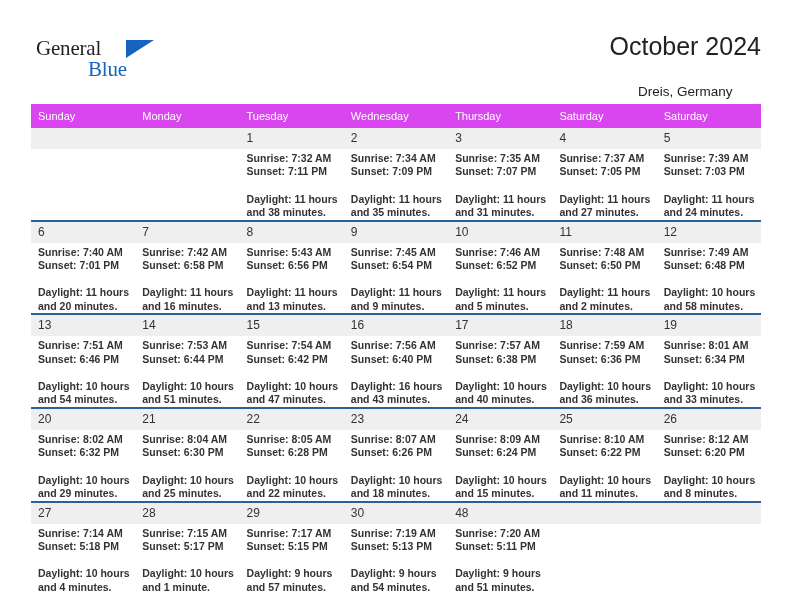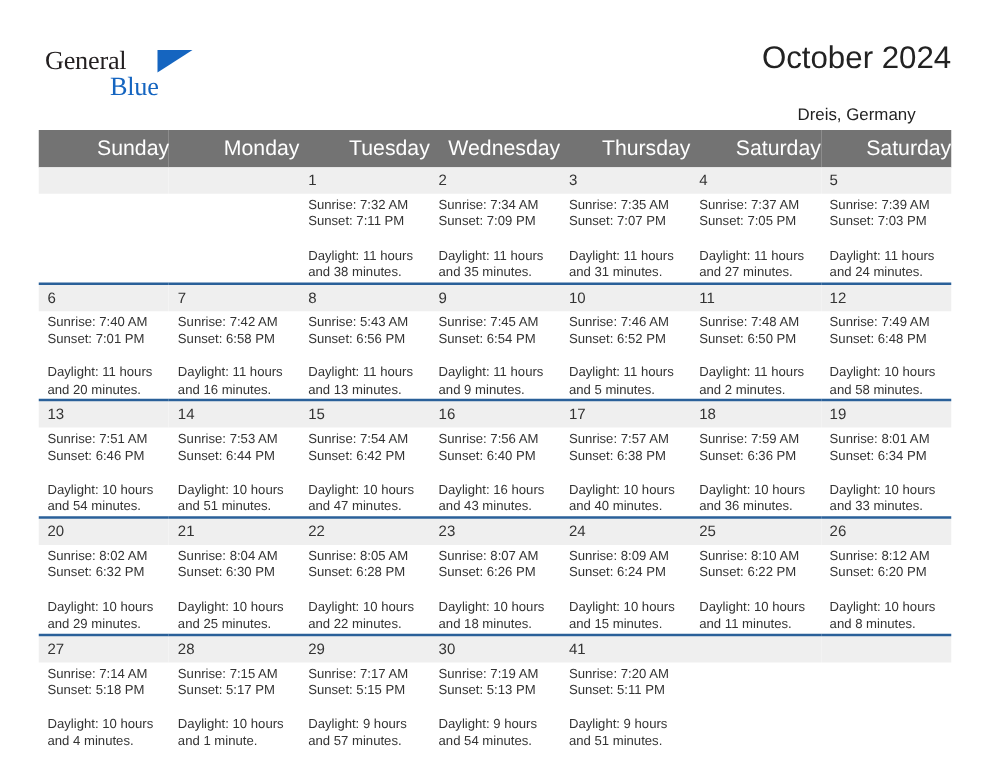--- a/index.html
+++ b/index.html
@@ -87,25 +87,25 @@
   
   .calendar {
     position: absolute;
     left: 31px;
     top: 104px;
     width: 730px;
     border-collapse: collapse;
     table-layout: fixed;
   }
   .calendar th {
-    background: #737373;
+    background: #d946ef;
     color: #ffffff;
-    font-size: 17px;
+    font-size: 11px;
     font-weight: normal;
-    text-align: right;
+    text-align: left;
     padding: 5px 0 5px 7px;
     height: 14px;
     vertical-align: middle;
   }
   .calendar td {
     width: 104.28px;
     height: 74px;
     vertical-align: top;
     padding: 0;
     border-top: 2px solid #2a6099;
@@ -124,20 +124,21 @@
     height: 14px;
   }
   .daynum.empty {
     color: transparent;
   }
   .details {
     padding: 3px 5px 0 7px;
     font-size: 10.5px;
     line-height: 13.4px;
     color: #333333;
+    font-weight: bold;
   }
   .details div {
     white-space: nowrap;
   }
   .details .daylight {
     white-space: normal;
     margin-top: 14px;
   }
 </style>
 </head>
@@ -422,21 +423,21 @@
           </td>
           <td>
             <span class="daynum">30</span>
             <div class="details">
               <div>Sunrise: 7:19 AM</div>
               <div>Sunset: 5:13 PM</div>
               <div class="daylight">Daylight: 9 hours and 54 minutes.</div>
             </div>
           </td>
           <td>
-            <span class="daynum">41</span>
+            <span class="daynum">48</span>
             <div class="details">
               <div>Sunrise: 7:20 AM</div>
               <div>Sunset: 5:11 PM</div>
               <div class="daylight">Daylight: 9 hours and 51 minutes.</div>
             </div>
           </td>
           <td class="cell-empty">
             <span class="daynum empty"></span>
           </td>
           <td class="cell-empty">

